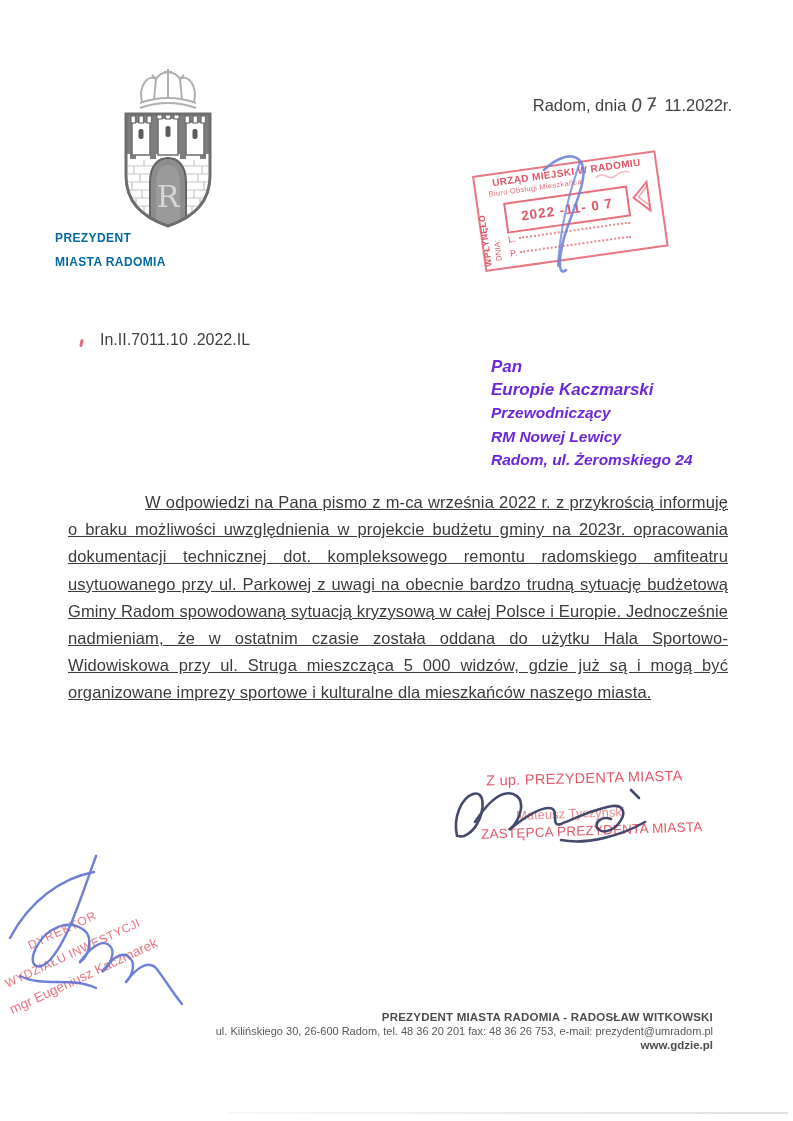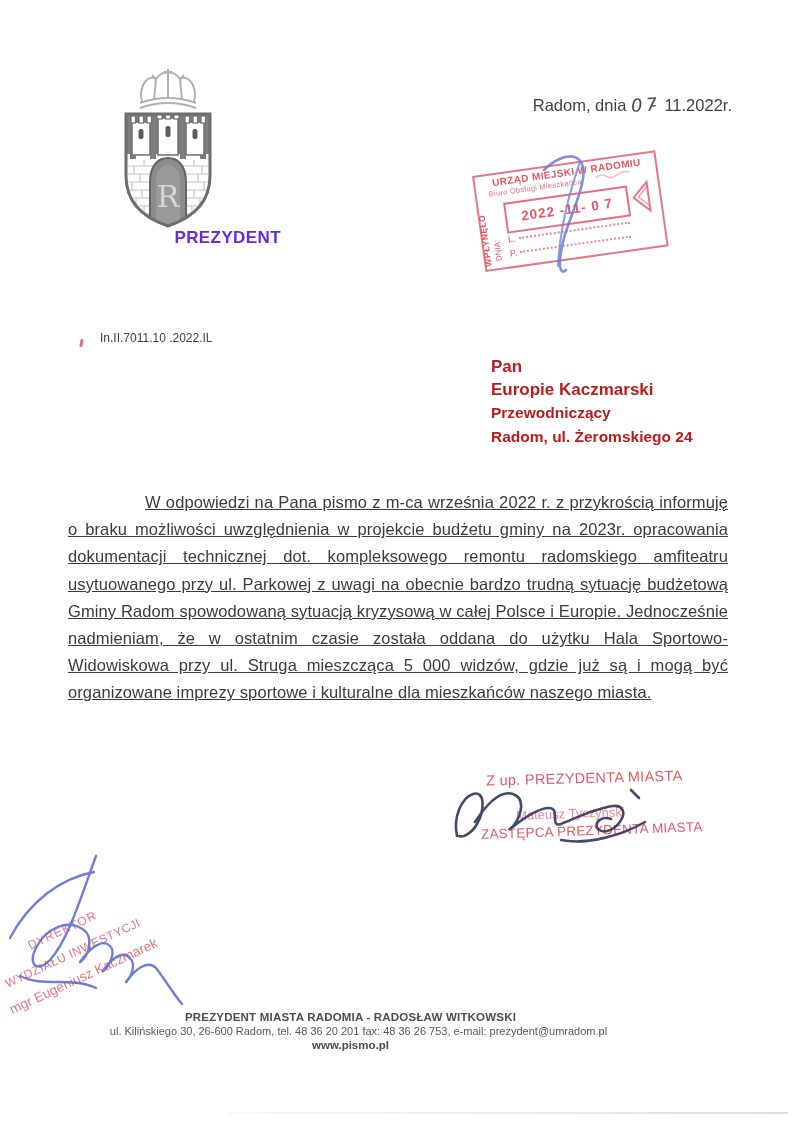--- a/index.html
+++ b/index.html
@@ -4,22 +4,22 @@
 <style>
   html,body{margin:0;padding:0;background:#e8e8e8;}
   .page{
     position:relative; width:793px; height:1121px; margin:0 auto;
     background:#ffffff; overflow:hidden;
     font-family:"Liberation Sans", sans-serif; color:#3b3b3b;
   }
   .abs{position:absolute;}
 
   
-  .org-name{left:55px; top:226px; width:226px; text-align:right;
-    font-weight:bold; font-size:17px; line-height:24px; color:#6d28d9; letter-spacing:.4px;}
+  .org-name{left:55px; top:226px; width:226px; text-align:left;
+    font-weight:bold; font-size:12px; line-height:24px; color:#0369a1; letter-spacing:.4px;}
 
   
   .date-line{left:420px; top:94px; width:312px; text-align:right; font-size:16.5px; color:#414141;}
   .handwritten-day{display:inline-block; font-family:"DejaVu Sans", sans-serif;
     transform:skewX(-10deg) rotate(-4deg); letter-spacing:3px; font-size:18px; color:#4a4a4a;}
 
   
   .rcv-stamp{left:472px; top:176px; width:181px; height:93px;
     border:2px solid rgba(224,70,86,.8); transform:rotate(-8deg); transform-origin:top left;
     color:#e04656; opacity:.92;}
@@ -28,46 +28,46 @@
   .rcv-vert1{left:-3px; top:22px; height:68px; writing-mode:vertical-rl; transform:rotate(180deg);
     font-size:8.5px; font-weight:bold; letter-spacing:.5px;}
   .rcv-vert2{left:9px; top:30px; height:56px; writing-mode:vertical-rl; transform:rotate(180deg); font-size:8px;}
   .rcv-datebox{left:25px; top:29px; width:121px; height:27px; border:2px solid rgba(224,70,86,.85);
     text-align:center; font-size:13.5px; font-weight:600; line-height:27px; letter-spacing:1px; white-space:nowrap;}
   .rcv-row{left:25px; font-size:9px; white-space:nowrap;}
   .dotline{display:inline-block; width:112px; border-bottom:2px dotted rgba(224,70,86,.7); vertical-align:2px; margin-left:3px;}
   .rcv-corner-squiggle{left:118px; top:11px;}
 
   
-  .ref-no{left:100px; top:331px; font-size:12px; color:#3f3f3f;}
+  .ref-no{left:100px; top:331px; font-size:16px; color:#3f3f3f;}
   .red-speck{left:80px; top:339px; width:3px; height:8px; background:#d9556a; border-radius:2px; transform:rotate(12deg); opacity:.85;}
 
   
-  .addressee{left:491px; top:355px; font-weight:bold; color:#b91c1c;}
+  .addressee{left:491px; top:355px; font-weight:bold; color:#6d28d9;font-style:italic;}
   .addr-big{font-size:17px; line-height:23px;}
   .addr-small{font-size:15.5px; line-height:23.5px;}
 
   
   .body-text{left:68px; top:489px; width:660px; font-size:16.5px; line-height:27.2px;
     text-align:justify; text-indent:77px; color:#3b3b3b; letter-spacing:.1px;text-decoration:underline;}
 
   
   .sig-auth{left:486px; top:770px; font-size:14.5px; color:#e45868; transform:rotate(-1.5deg); letter-spacing:.3px;}
   .sig-name{left:516px; top:806px; font-size:13px; color:#e45868; opacity:.7; transform:rotate(-2deg);}
   .sig-title{left:481px; top:823px; font-size:13.5px; color:#e45868; transform:rotate(-2deg); letter-spacing:.2px;}
 
   
   .dir-stamp{left:-52px; top:916px; width:250px; text-align:center;
     transform:rotate(-25deg); color:rgba(228,80,95,.8); line-height:25px;}
   .dir-l1{font-size:12px; letter-spacing:1px;}
   .dir-l2{font-size:12px; letter-spacing:.5px;}
   .dir-l3{font-size:13.5px;}
 
   
-  .footer{left:0; top:1011px; width:701px; text-align:center; color:#585858;}
+  .footer{left:12px; top:1011px; width:701px; text-align:right; color:#585858;}
   .footer-l1{font-size:11.5px; font-weight:bold; color:#4d4d4d; letter-spacing:.2px;}
   .footer-l2{font-size:11px; margin-top:2px;padding-left:16px;}
   .footer-l3{font-size:11.5px; font-weight:bold; color:#4d4d4d; margin-top:2px;}
 
   .scan-line{left:228px; top:1112px; width:560px; height:2px;
     background:linear-gradient(to right, rgba(120,120,120,.05), rgba(110,110,110,.22));}
 
   svg{display:block;}
 </style>
 </head>
@@ -138,20 +138,21 @@
         <path d="M44,160 L44,116 C44,100 52,92 62,92 C72,92 80,100 80,116 L80,160 Z" fill="#8d8d8d" stroke="#646464" stroke-width="2"></path>
         <path d="M50,160 L50,118 C50,105 55,99 62,99 C69,99 74,105 74,118 L74,160 Z" fill="#9a9a9a"></path>
         <text x="62" y="141" text-anchor="middle" font-family="DejaVu Serif, serif" font-size="30" fill="#d6d6d6">R</text>
       </g>
       <path d="M20,48 L104,48 L104,110 C104,138 86,152 62,160 C38,152 20,138 20,110 Z" fill="none" stroke="#6e6e6e" stroke-width="3"></path>
     </svg>
   </div>
 
   <div class="abs org-name">
     <div>PREZYDENT</div>
+    <div>MIASTA RADOMIA</div>
   </div>
 
   <div class="abs date-line">
     <span>Radom, dnia</span>
     <span class="handwritten-day">07̵</span>
     <span>11.2022r.</span>
   </div>
 
   <div class="abs rcv-stamp">
     <div class="abs rcv-title">URZĄD MIEJSKI W RADOMIU</div>
@@ -183,20 +184,21 @@
     <path d="M60,14 C48,48 40,80 38,118" fill="none" stroke="#6b7fd7" stroke-width="2.2" stroke-linecap="round" opacity=".75"></path>
   </svg>
 
   <div class="abs red-speck"></div>
   <div class="abs ref-no">In.II.7011.10 .2022.IL</div>
 
   <div class="abs addressee">
     <div class="addr-big">Pan</div>
     <div class="addr-big">Europie Kaczmarski</div>
     <div class="addr-small">Przewodniczący</div>
+    <div class="addr-small">RM  Nowej Lewicy</div>
     <div class="addr-small">Radom, ul. Żeromskiego 24</div>
   </div>
 
   <div class="abs body-text">W odpowiedzi na Pana pismo z m-ca września 2022 r.  z przykrością informuję o braku możliwości uwzględnienia w projekcie budżetu gminy na 2023r. opracowania dokumentacji technicznej dot. kompleksowego remontu radomskiego amfiteatru usytuowanego przy ul. Parkowej  z uwagi na obecnie bardzo trudną sytuację budżetową Gminy Radom spowodowaną sytuacją kryzysową w całej Polsce i Europie. Jednocześnie nadmieniam, że w ostatnim czasie została oddana do użytku Hala Sportowo-Widowiskowa przy ul. Struga mieszcząca 5 000 widzów, gdzie  już są i mogą być organizowane imprezy sportowe i kulturalne dla mieszkańców naszego miasta.</div>
 
   <div class="abs sig-auth">Z up. PREZYDENTA MIASTA</div>
   <div class="abs sig-name">Mateusz Tyczyński</div>
   <div class="abs sig-title">ZASTĘPCA PREZYDENTA MIASTA</div>
 
   <svg class="abs" style="left:445px; top:778px;" width="210" height="70" viewBox="0 0 210 70">
@@ -220,17 +222,17 @@
       <path d="M80,114 C90,100 102,90 110,98 C116,104 110,118 102,124 C112,110 122,102 130,110 C136,116 132,128 126,134"></path>
       <path d="M126,134 C136,120 148,112 156,120 C164,130 172,144 182,156"></path>
       <path d="M10,90 C30,52 62,30 94,24"></path>
       <path d="M20,128 C44,140 70,128 96,140"></path>
     </g>
   </svg>
 
   <div class="abs footer">
     <div class="footer-l1">PREZYDENT MIASTA RADOMIA - RADOSŁAW WITKOWSKI</div>
     <div class="footer-l2">ul. Kilińskiego 30, 26-600 Radom, tel. 48 36 20 201 fax: 48 36 26 753, e-mail: prezydent@umradom.pl</div>
-    <div class="footer-l3">www.pismo.pl</div>
+    <div class="footer-l3">www.gdzie.pl</div>
   </div>
 
   <div class="abs scan-line"></div>
 </div>
 
 </body></html>

